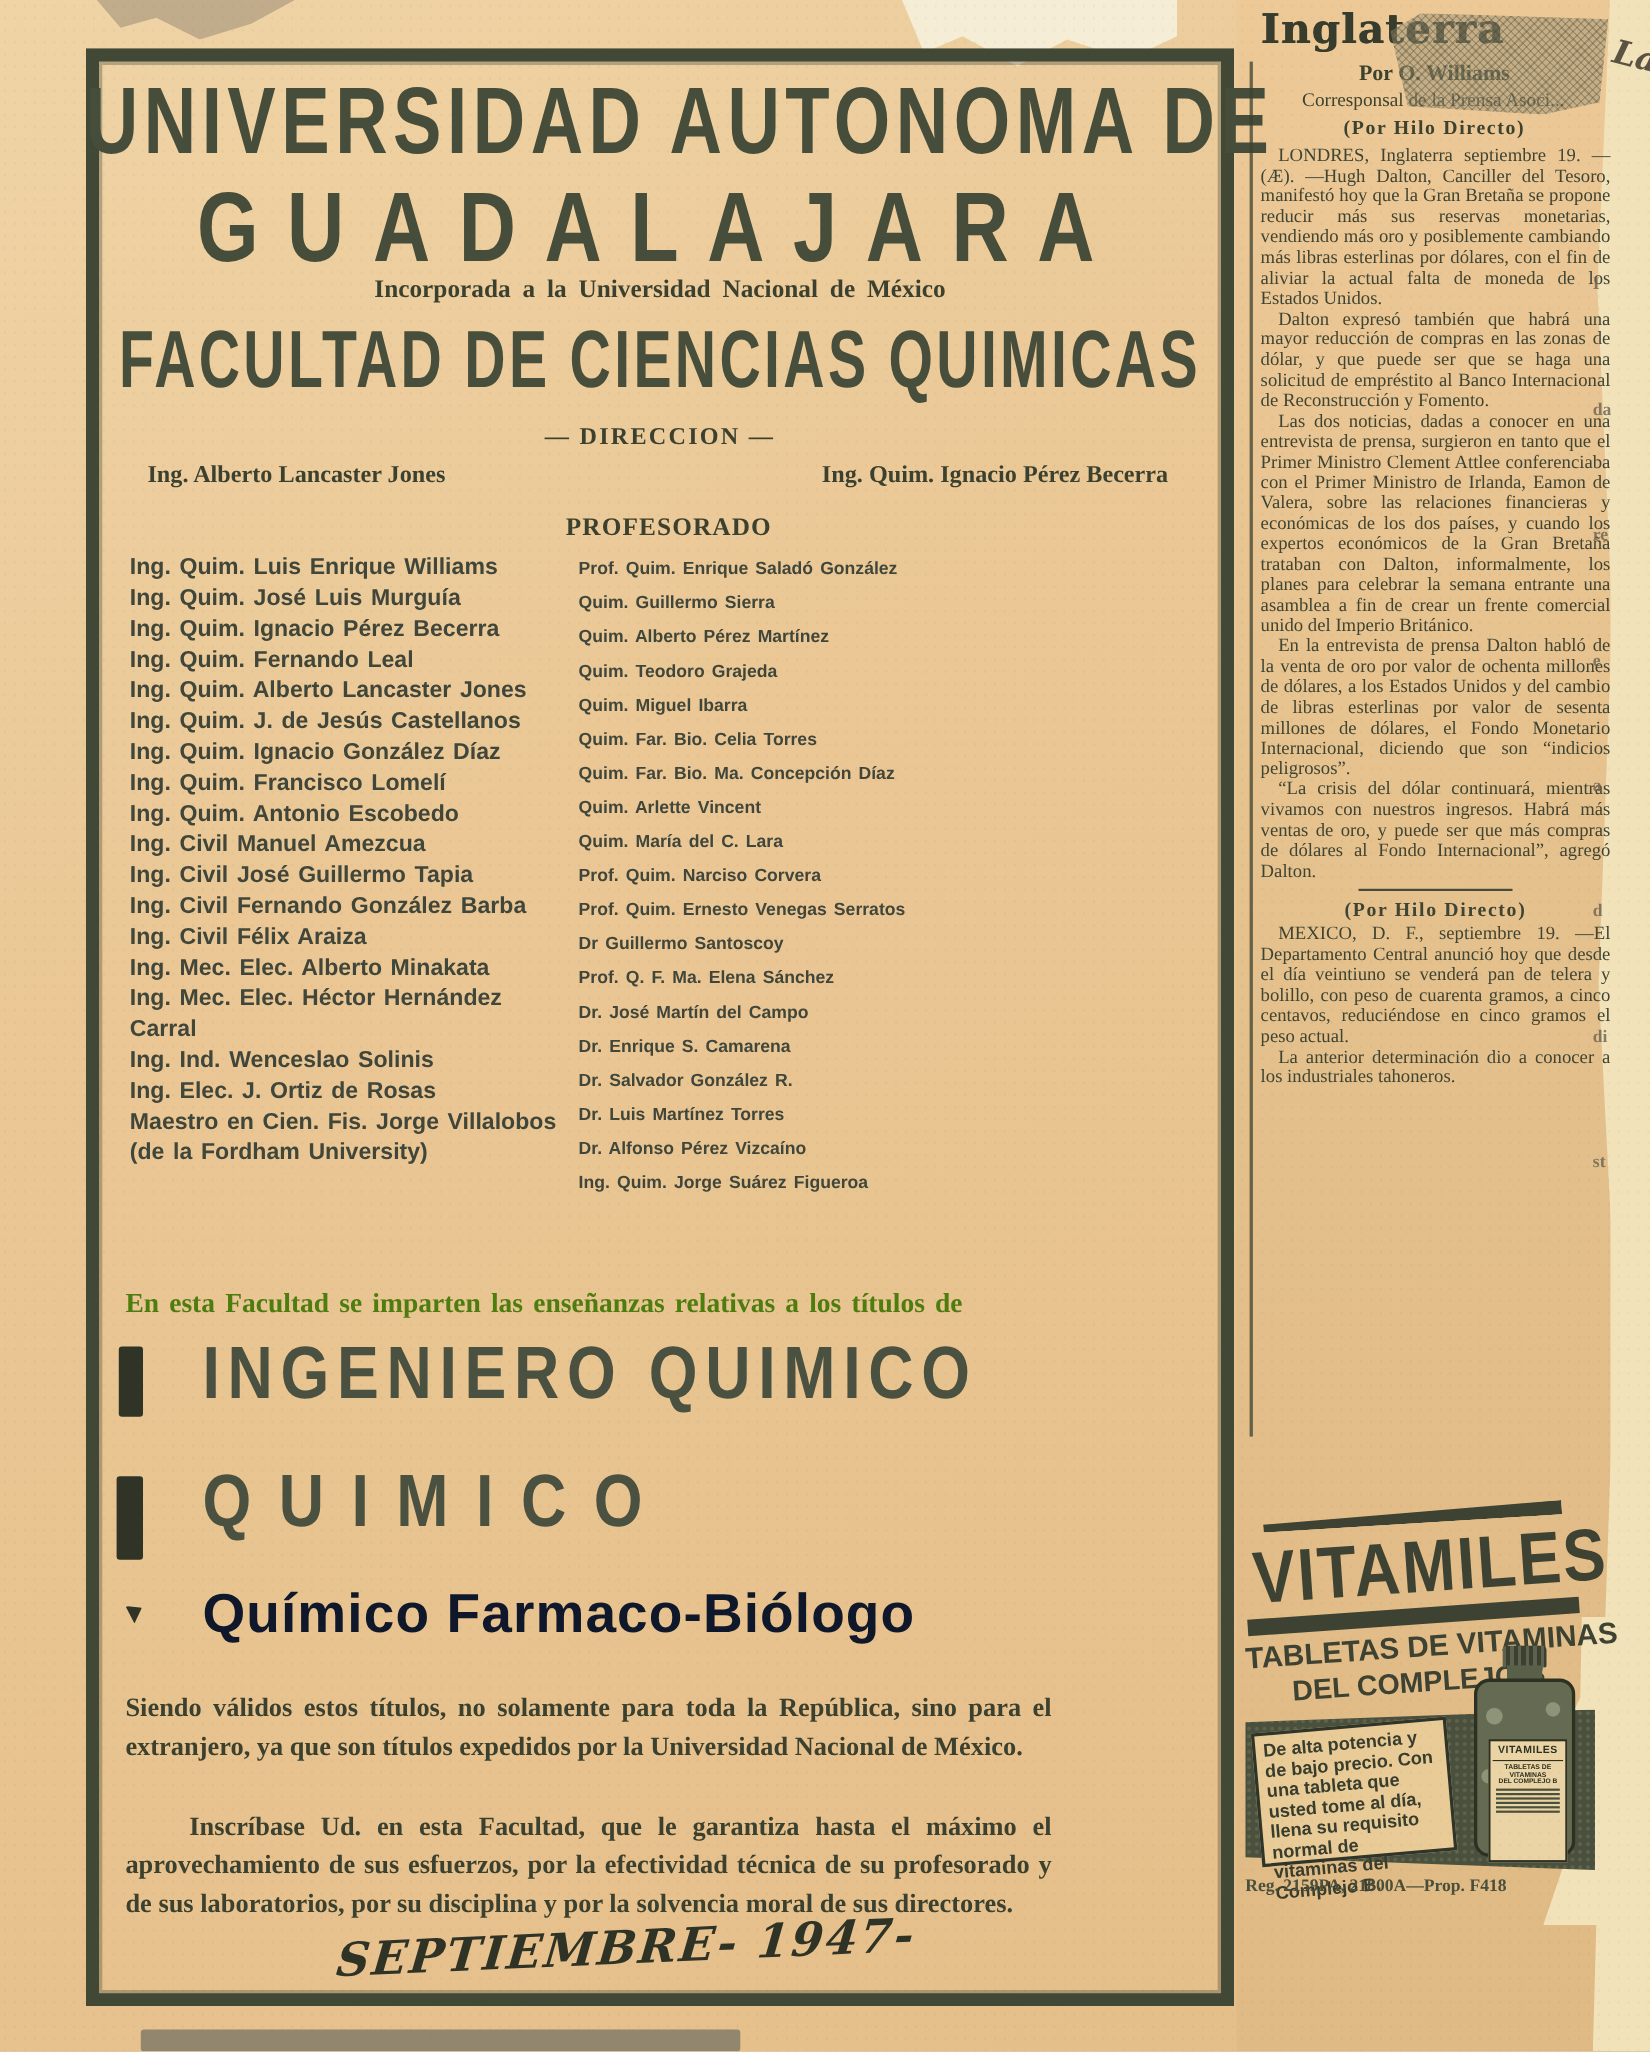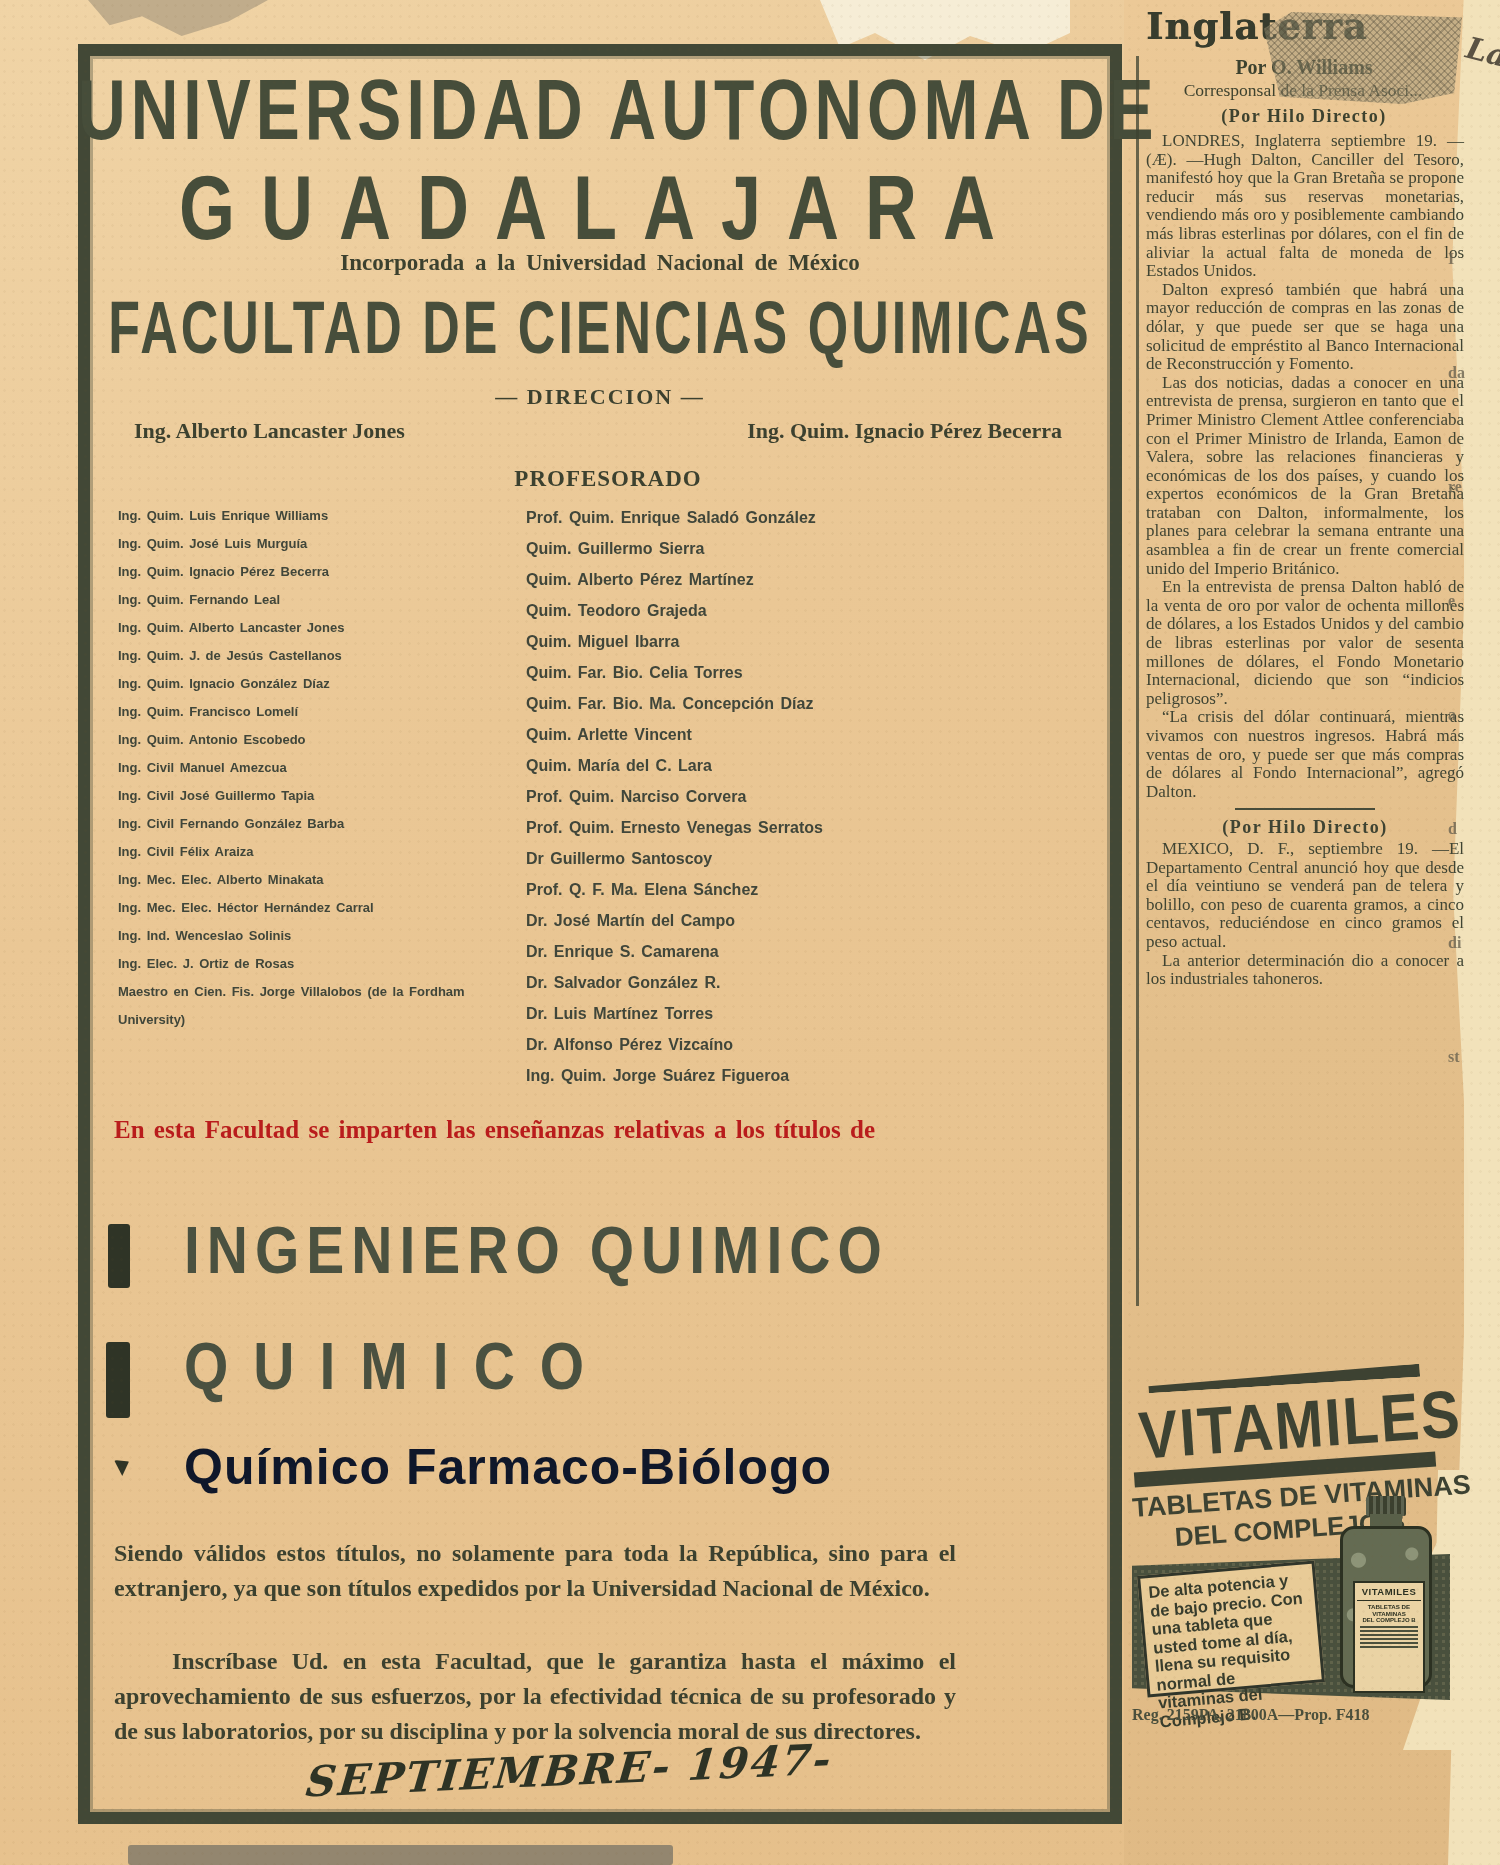--- a/index.html
+++ b/index.html
@@ -51,24 +51,24 @@
     letter-spacing:3px;color:#474e3b;white-space:nowrap;transform:scaleY(1.42);transform-origin:center top;}
   .direccion{position:absolute;left:0;top:340px;width:100%;text-align:center;
     font-weight:bold;font-size:22px;letter-spacing:2px;color:#3c412f;}
   .directors{position:absolute;left:0;top:374px;width:100%;display:flex;
     justify-content:space-between;padding:0 60px 0 56px;
     font-weight:bold;font-size:22px;color:#3c412f;}
   .profesorado{position:absolute;left:0;top:422px;width:100%;text-align:center;
     font-weight:bold;font-size:23px;letter-spacing:1px;color:#3c412f;padding-left:16px;}
   .plist{position:absolute;left:40px;top:458px;width:980px;display:flex;align-items:flex-start;
     font-family:"Liberation Sans",sans-serif;font-weight:bold;color:#40463a;}
-  .plist-left{width:404px;font-size:13px;line-height:28px;word-spacing:2px;}
+  .plist-left{width:404px;font-size:21px;line-height:28px;word-spacing:2px;}
   .plist-right{width:560px;margin-left:4px;font-size:16px;line-height:31px;word-spacing:2px;}
-  .intro-line{position:absolute;left:36px;top:1072px;width:980px;
-    font-weight:bold;font-size:25px;word-spacing:3px;color:#b91c1c;white-space:nowrap;}
+  .intro-line{position:absolute;left:36px;top:1128px;width:980px;
+    font-weight:bold;font-size:25px;word-spacing:3px;color:#4d7c0f;white-space:nowrap;}
   .degree{position:absolute;font-family:"Liberation Sans",sans-serif;font-weight:bold;
     color:#4a5140;white-space:nowrap;transform:scaleY(1.18);transform-origin:left top;}
   .degree-1{left:106px;top:1166px;font-size:57px;letter-spacing:7px;}
   .degree-2{left:106px;top:1282px;font-size:57px;letter-spacing:25px;}
   .degree-3{left:106px;top:1394px;font-size:50px;letter-spacing:1px;transform:none;color:#0f172a;}
   .ink-blob{position:absolute;background:#2f3426;border-radius:3px;}
   .blob1{left:30px;top:1180px;width:22px;height:64px;}
   .blob2{left:28px;top:1298px;width:24px;height:76px;}
   .blob3{left:36px;top:1416px;width:15px;height:16px;
     clip-path:polygon(0 0,100% 10%,55% 100%);}

